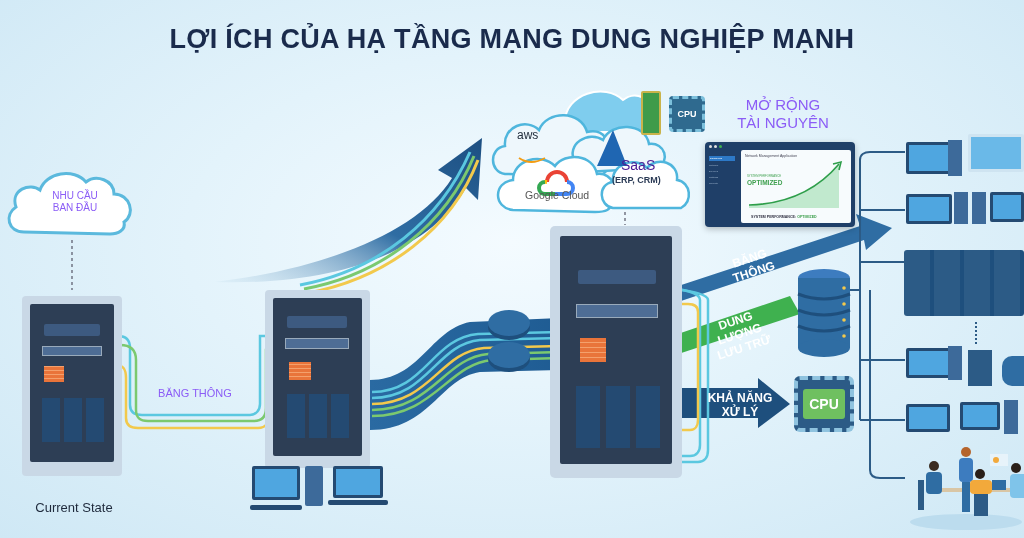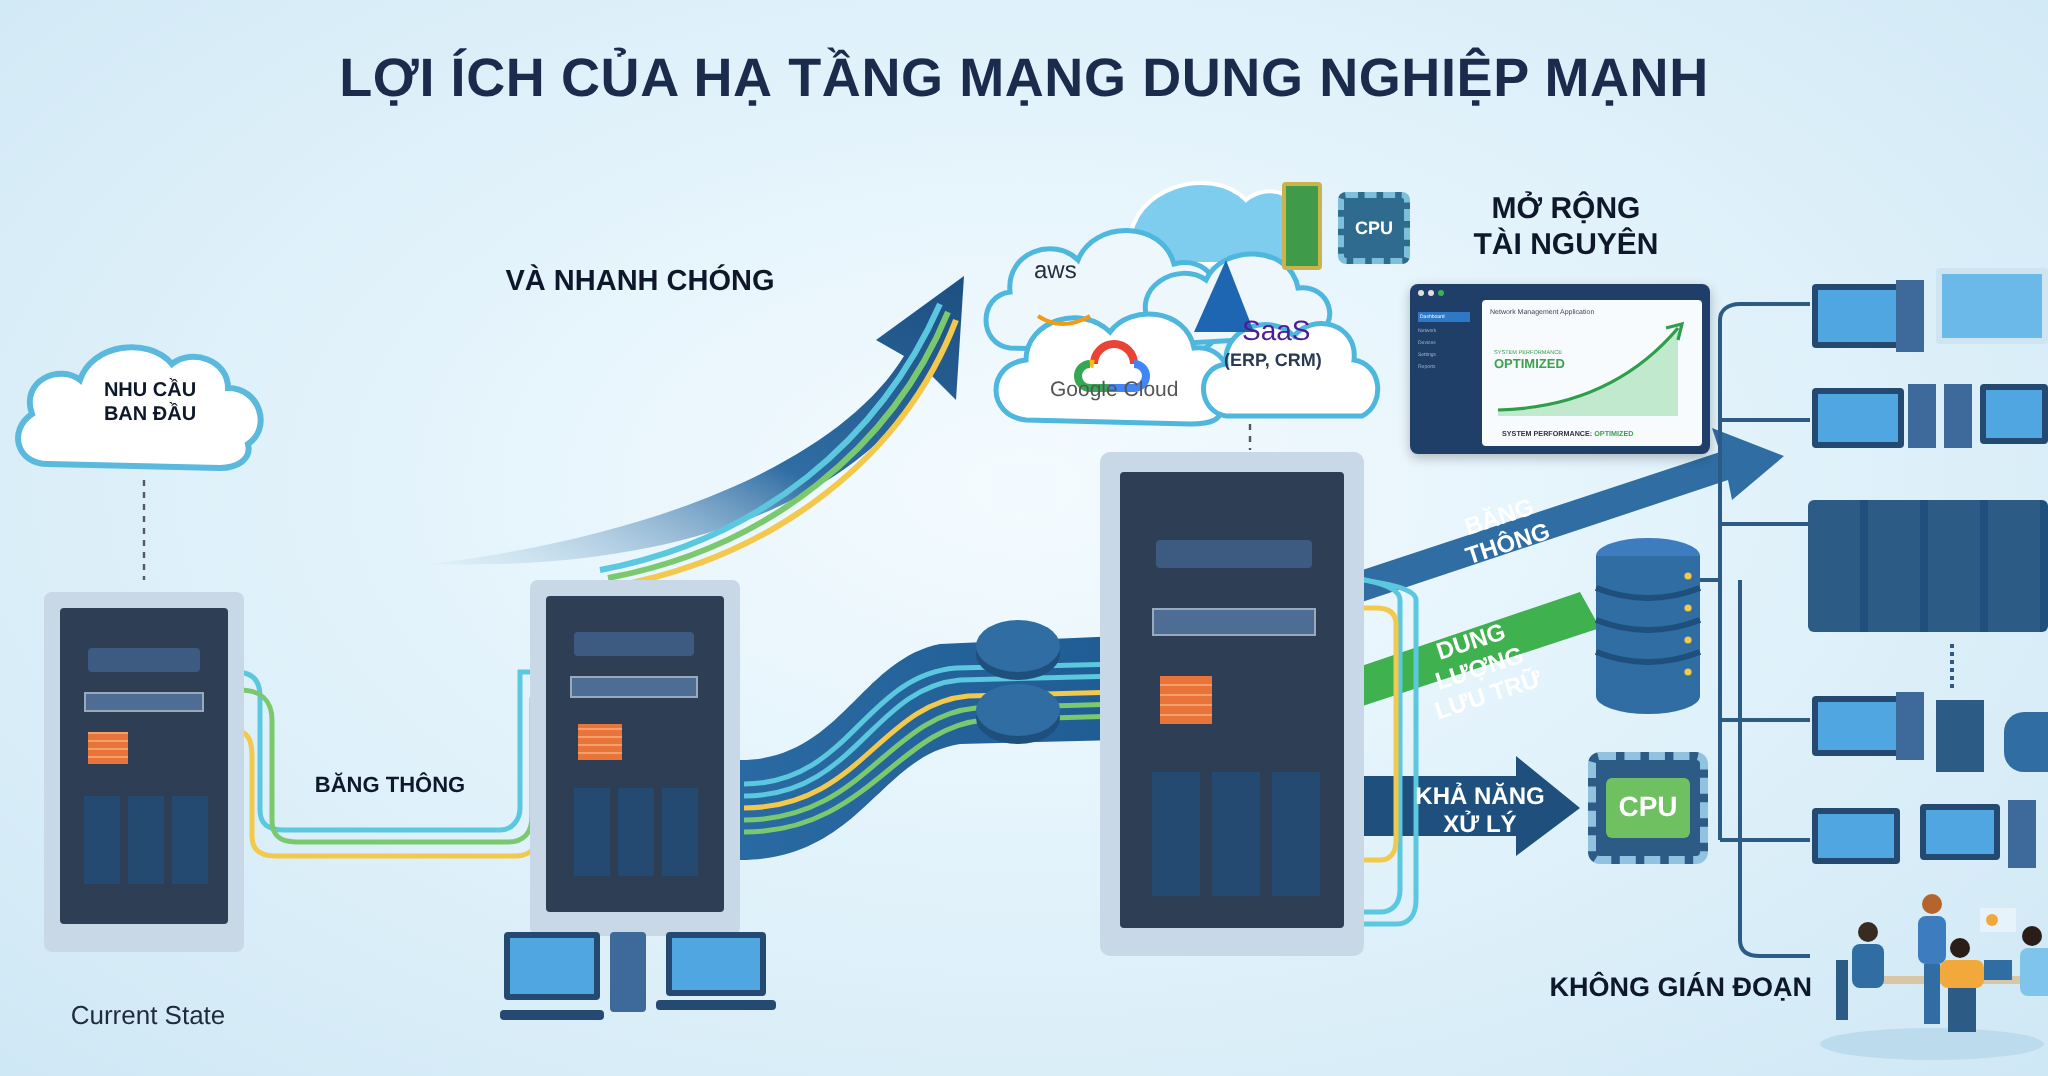--- a/index.html
+++ b/index.html
@@ -9,21 +9,21 @@
     font-family: "Liberation Sans", "DejaVu Sans", sans-serif;
     background: radial-gradient(ellipse at 50% 45%, #f4fbff 0%, #e3f3fb 45%, #cfe8f5 100%);
     color: #1c2a44;
   }
   .abs { position: absolute; }
   .title {
     left: 0; top: 24px; width: 1024px; text-align: center;
     font-size: 27px; font-weight: 700; color: #1a2b4c; letter-spacing: 0.3px;
   }
   .label {
-    font-weight: 700; color: #0f172a; text-align: center; line-height: 1.2;
+    font-weight: 400; color: #8b5cf6; text-align: center; line-height: 1.2;
   }
   svg { position: absolute; overflow: visible; }
   .arrow-label {
     position: absolute; color: #ffffff; font-weight: 700; font-size: 12px; text-align: center; line-height: 1.15;
   }
 </style>
 </head>
 <body>
 
 <div class="abs title">LỢI ÍCH CỦA HẠ TẦNG MẠNG DUNG NGHIỆP MẠNH</div>
@@ -101,21 +101,20 @@
 <div class="abs" style="left:525px;top:189px;font-size:10.5px;color:#555;">Google Cloud</div>
 <div class="abs" style="left:621px;top:157px;font-size:14px;font-weight:400;color:#4c1d95;">SaaS</div>
 <div class="abs" style="left:612px;top:175px;font-size:9px;font-weight:700;color:#2a3a55;">(ERP, CRM)</div>
 
 <div class="abs" style="left:641px;top:91px;width:20px;height:44px;background:#3f9b4a;border:2px solid #c9b34a;border-radius:2px;"></div>
 <div class="abs" style="left:669px;top:96px;width:36px;height:36px;background:#2f6a8f;border:3px dashed #7cc0dc;border-radius:4px;display:flex;align-items:center;justify-content:center;">
   <span style="color:#fff;font-size:9px;font-weight:700;">CPU</span>
 </div>
 
 <div class="abs label" style="left:220px;top:133px;width:200px;font-size:14.5px;">
-  <div>VÀ NHANH CHÓNG</div>
 </div>
 
 <div class="abs label" style="left:728px;top:96px;width:110px;font-size:15px;">
   <div>MỞ RỘNG</div>
   <div>TÀI NGUYÊN</div>
 </div>
 
 <div class="abs" style="left:705px;top:142px;width:150px;height:85px;background:#1f3f68;border-radius:4px;box-shadow:0 2px 6px rgba(0,0,0,0.25);">
   <div style="position:absolute;left:4px;top:3px;display:flex;gap:2px;">
     <span style="width:3px;height:3px;border-radius:50%;background:#e0e0e0;display:block;"></span>
@@ -224,21 +223,20 @@
 <div class="abs" style="left:975px;top:322px;width:2px;height:22px;border-left:2px dotted #2c5b86;"></div>
 <div class="abs" style="left:906px;top:348px;width:46px;height:30px;background:#4fa6e0;border:3px solid #244a72;border-radius:2px;"></div>
 <div class="abs" style="left:948px;top:346px;width:14px;height:34px;background:#3d6a9a;"></div>
 <div class="abs" style="left:968px;top:350px;width:24px;height:36px;background:#2c5b86;"></div>
 <div class="abs" style="left:1002px;top:356px;width:22px;height:30px;background:#2f6da3;border-radius:10px 0 0 10px;"></div>
 <div class="abs" style="left:906px;top:404px;width:44px;height:28px;background:#4fa6e0;border:3px solid #244a72;border-radius:2px;"></div>
 <div class="abs" style="left:960px;top:402px;width:40px;height:28px;background:#4fa6e0;border:3px solid #244a72;border-radius:2px;"></div>
 <div class="abs" style="left:1004px;top:400px;width:14px;height:34px;background:#3d6a9a;"></div>
 
 <div class="abs label" style="left:706px;top:486px;width:200px;font-size:13.5px;text-align:right;">
-  <div>KHÔNG GIÁN ĐOẠN</div>
 </div>
 
 <svg width="124" height="90" style="left:904px;top:444px;">
   <ellipse cx="62" cy="78" rx="56" ry="8" fill="#bcdcee"></ellipse>
   <rect x="28" y="44" width="90" height="4" fill="#d9c6a5"></rect>
   <circle cx="30" cy="22" r="5" fill="#3a2b20"></circle>
   <rect x="22" y="28" width="16" height="22" rx="4" fill="#2f6da3"></rect>
   <rect x="14" y="36" width="6" height="30" fill="#2c5b86"></rect>
   <circle cx="62" cy="8" r="5" fill="#b5642c"></circle>
   <rect x="55" y="14" width="14" height="24" rx="4" fill="#3d7cbf"></rect>

